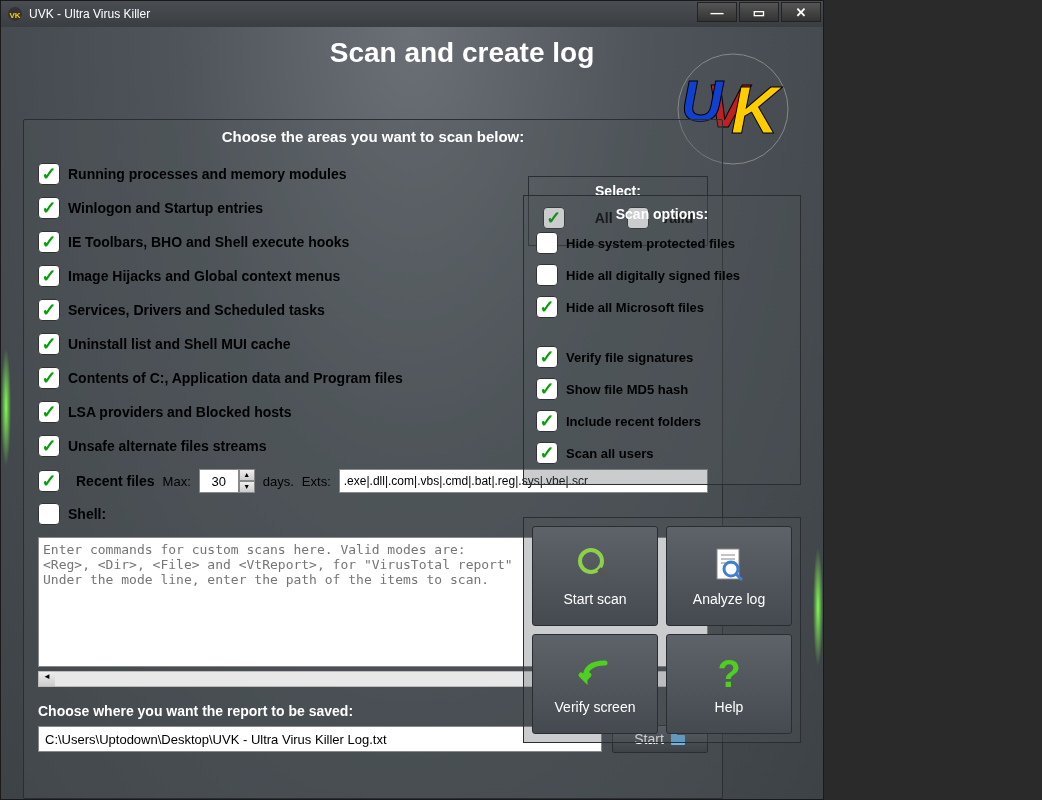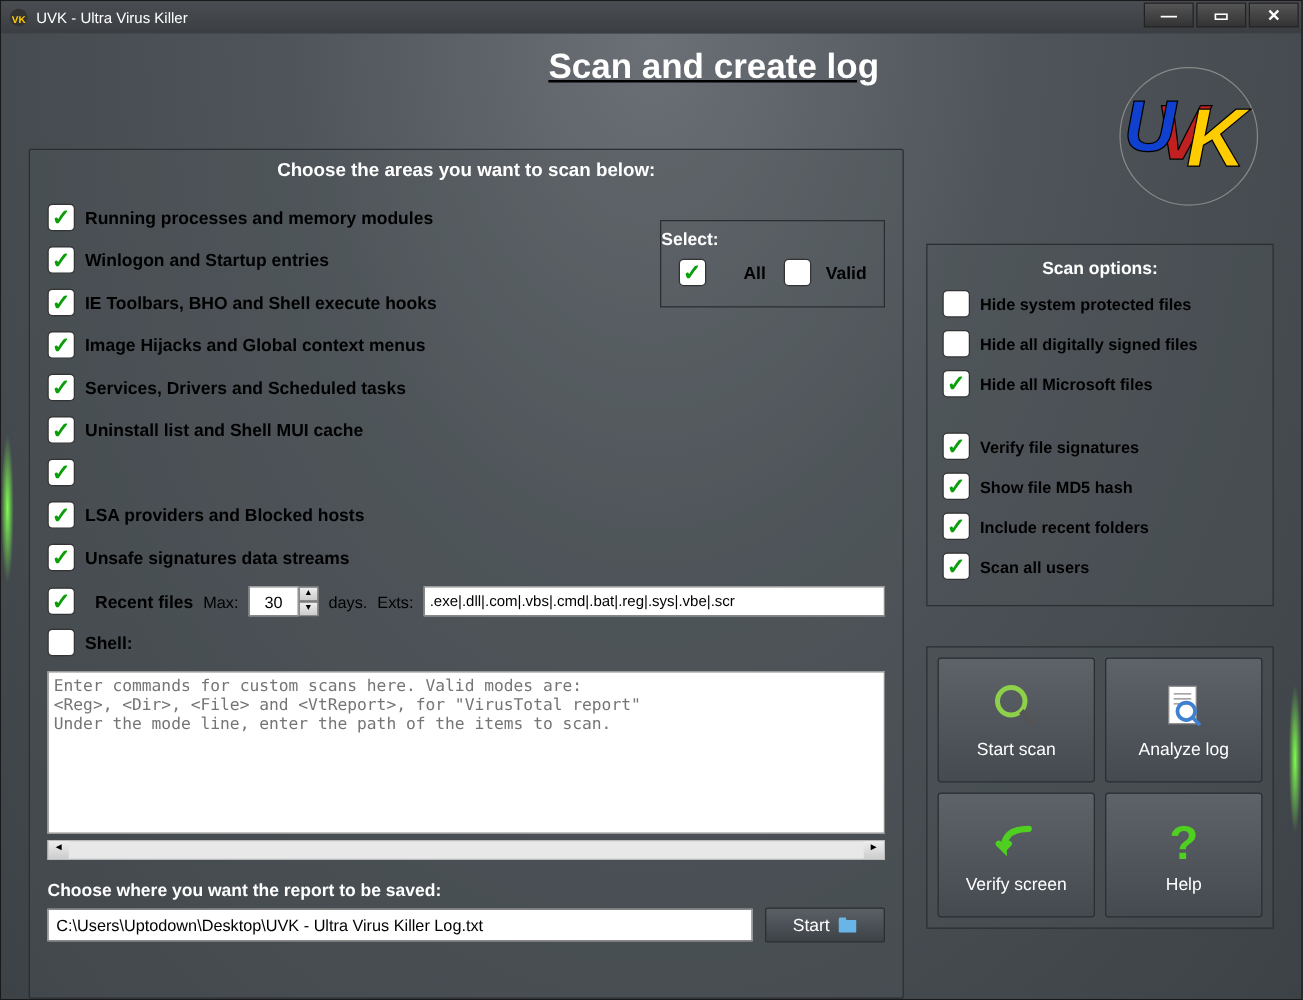--- a/index.html
+++ b/index.html
@@ -1,32 +1,32 @@
 <!DOCTYPE html>
 <html><head>
 <meta charset="utf-8">
 <style>
 * { box-sizing: border-box; margin: 0; padding: 0; }
 body { font-family: Arial, sans-serif; background: #2a2a2a; width: 1042px; height: 800px; overflow: hidden; }
-.window { width: 1042px; height: 800px; background: linear-gradient(180deg, #585e64 0%, #4a5056 100%); border: 1px solid #1a1a1a; position: relative; }
+.window { width: 824px; height: 800px; background: linear-gradient(180deg, #585e64 0%, #4a5056 100%); border: 1px solid #1a1a1a; position: relative; }
 .titlebar { height: 26px; background: linear-gradient(180deg, #4a4e53 0%, #3a3e43 100%); display: flex; align-items: center; padding-left: 6px; color: #fff; font-size: 12px; }
 .titlebar .icon { width: 16px; height: 16px; margin-right: 6px; }
 .titlebar .controls { position: absolute; right: 2px; top: 1px; display: flex; gap: 2px; }
 .titlebar .winbtn { width: 40px; height: 20px; background: linear-gradient(180deg, #555 0%, #333 100%); border: 1px solid #222; display: flex; align-items: center; justify-content: center; color: #fff; font-size: 13px; font-weight: bold; cursor: pointer; }
-.content { position: absolute; top: 26px; left: 0; right: 0; bottom: 0; padding: 10px 2px; background: radial-gradient(ellipse at top center, #6b7076 0%, #4e5459 40%, #3d4247 100%); text-decoration: underline; }
+.content { position: absolute; top: 26px; left: 0; right: 0; bottom: 0; padding: 10px 2px; background: radial-gradient(ellipse at top center, #6b7076 0%, #4e5459 40%, #3d4247 100%); }
 .glow-left { position: absolute; left: 0; top: 320px; width: 10px; height: 120px; background: radial-gradient(ellipse, #7fff4f 0%, transparent 70%); }
 .glow-right { position: absolute; right: 0; top: 520px; width: 10px; height: 120px; background: radial-gradient(ellipse, #7fff4f 0%, transparent 70%); }
 .page-title { text-align: center; font-size: 28px; font-weight: bold; color: #fff; margin-bottom: 14px; padding-left: 100px; }
 .logo { position: absolute; right: 30px; top: 22px; width: 120px; height: 120px; }
 .main-panel { position: absolute; left: 22px; top: 92px; width: 700px; height: 680px; border: 1px solid #2a2e32; background: rgba(80,85,90,0.3); padding: 8px 14px; border-radius: 2px; }
 .subtitle { color: #fff; text-align: center; font-size: 15px; font-weight: bold; margin-bottom: 18px; }
 .check-row { display: flex; align-items: center; margin-bottom: 12px; color: #000; font-size: 14px; font-weight: bold; }
 .checkbox { width: 22px; height: 22px; background: #fff; border: 1px solid #333; border-radius: 4px; margin-right: 8px; display: flex; align-items: center; justify-content: center; cursor: pointer; flex-shrink: 0; }
 .checkbox.checked::after { content: "✓"; color: #0a9f0a; font-size: 18px; font-weight: bold; }
-.select-box { position: absolute; right: 14px; top: 56px; width: 180px; height: 70px; border: 1px solid #2a2e32; text-align: left; padding-top: 6px; }
+.select-box { position: absolute; right: 14px; top: 56px; width: 180px; height: 70px; border: 1px solid #2a2e32; text-align: center; padding-top: 6px; }
 .select-box .lbl { color: #fff; font-weight: bold; font-size: 14px; }
 .select-box .row { display: flex; justify-content: center; gap: 14px; margin-top: 8px; }
 .recent-row { display: flex; align-items: center; gap: 8px; color: #000; font-size: 13px; margin-bottom: 10px; }
 .recent-row .rec-label { font-weight: bold; font-size: 14px; }
 .spin { display: flex; align-items: center; }
 .spin input { width: 40px; height: 24px; border: 1px solid #888; text-align: center; font-size: 13px; }
 .spin .arrows { display: flex; flex-direction: column; }
 .spin .ar { width: 16px; height: 12px; background: linear-gradient(#eee,#ccc); border: 1px solid #888; font-size: 7px; text-align: center; line-height: 10px; cursor: pointer; }
 .exts-input { flex: 1; height: 24px; border: 1px solid #888; padding: 0 4px; font-size: 12px; background: #fff; }
 .custom-textarea { width: 100%; height: 130px; background: #fff; border: 1px solid #888; padding: 4px; font-size: 13px; color: #4d7c0f; resize: none; overflow: auto; }
@@ -97,28 +97,29 @@
           <div class="check-row">
             <div class="checkbox checked"></div>
             <span>Services, Drivers and Scheduled tasks</span>
           </div>
           <div class="check-row">
             <div class="checkbox checked"></div>
             <span>Uninstall list and Shell MUI cache</span>
           </div>
           <div class="check-row">
             <div class="checkbox checked"></div>
+            <span>Contents of C:, Application data and Program files</span>
           </div>
           <div class="check-row">
             <div class="checkbox checked"></div>
             <span>LSA providers and Blocked hosts</span>
           </div>
           <div class="check-row">
             <div class="checkbox checked"></div>
-            <span>Unsafe signatures data streams</span>
+            <span>Unsafe alternate files streams</span>
           </div>
         </div>
 
       <div class="recent-row">
         <div class="checkbox checked"></div>
         <span class="rec-label">Recent files</span>
         <span>Max:</span>
         <div class="spin">
           <input value="30" style="">
           <div class="arrows">

